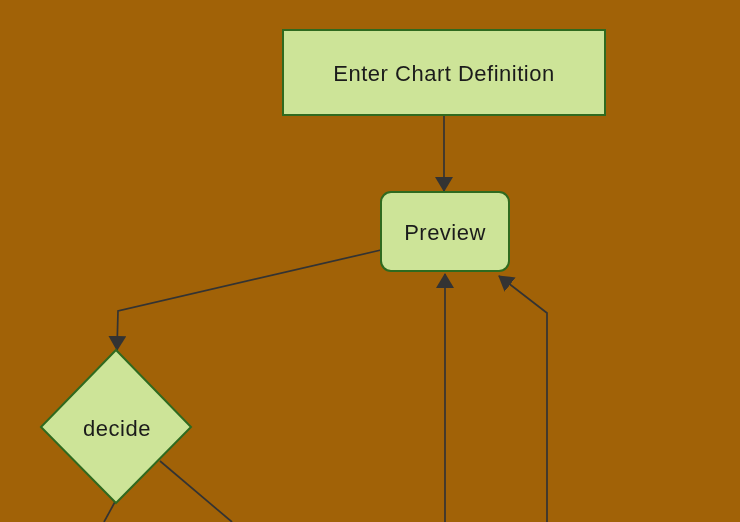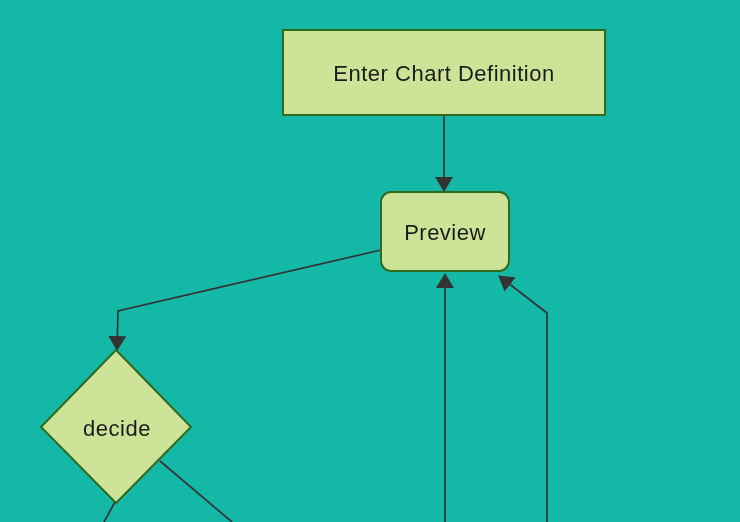--- a/index.html
+++ b/index.html
@@ -5,21 +5,21 @@
   html, body {
     margin: 0;
     padding: 0;
     background: #ffffff;
   }
   .stage {
     position: relative;
     width: 740px;
     height: 522px;
     overflow: hidden;
-    background: #14b8a6;
+    background: #a16207;
     font-family: "Liberation Sans", "DejaVu Sans", sans-serif;
   }
   svg { display: block; }
   .edge {
     fill: none;
     stroke: #333333;
     stroke-width: 1.7px;
   }
   .node-shape {
     stroke: #2f6a1f;

